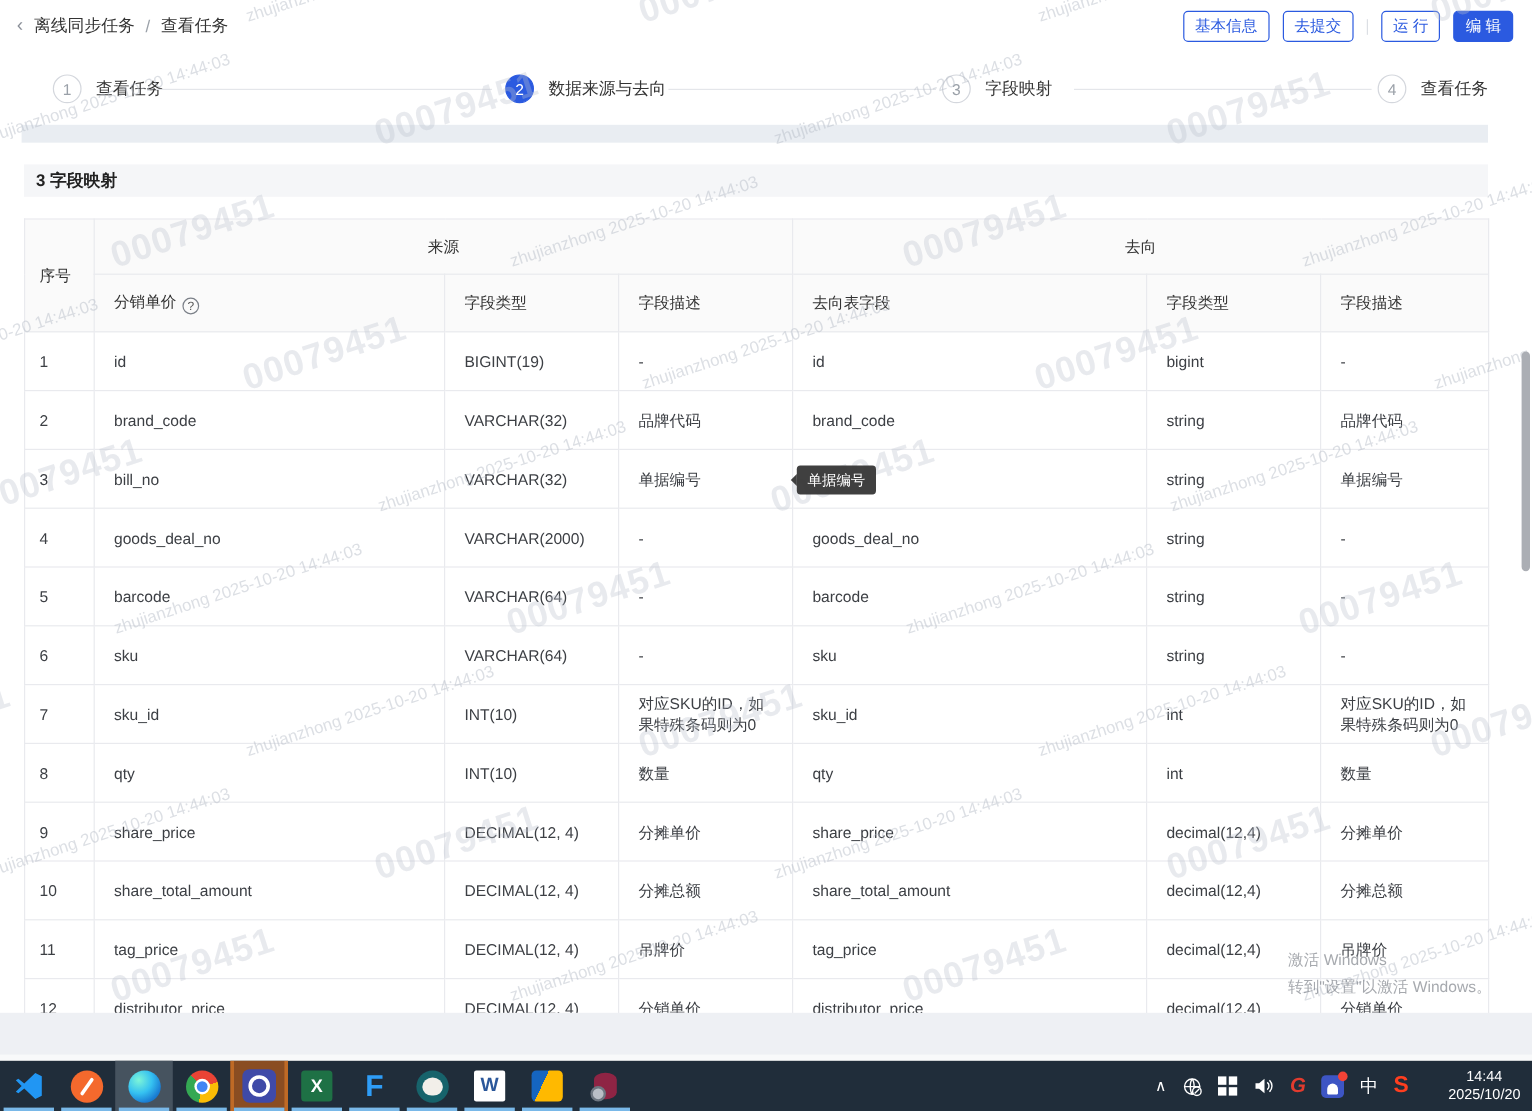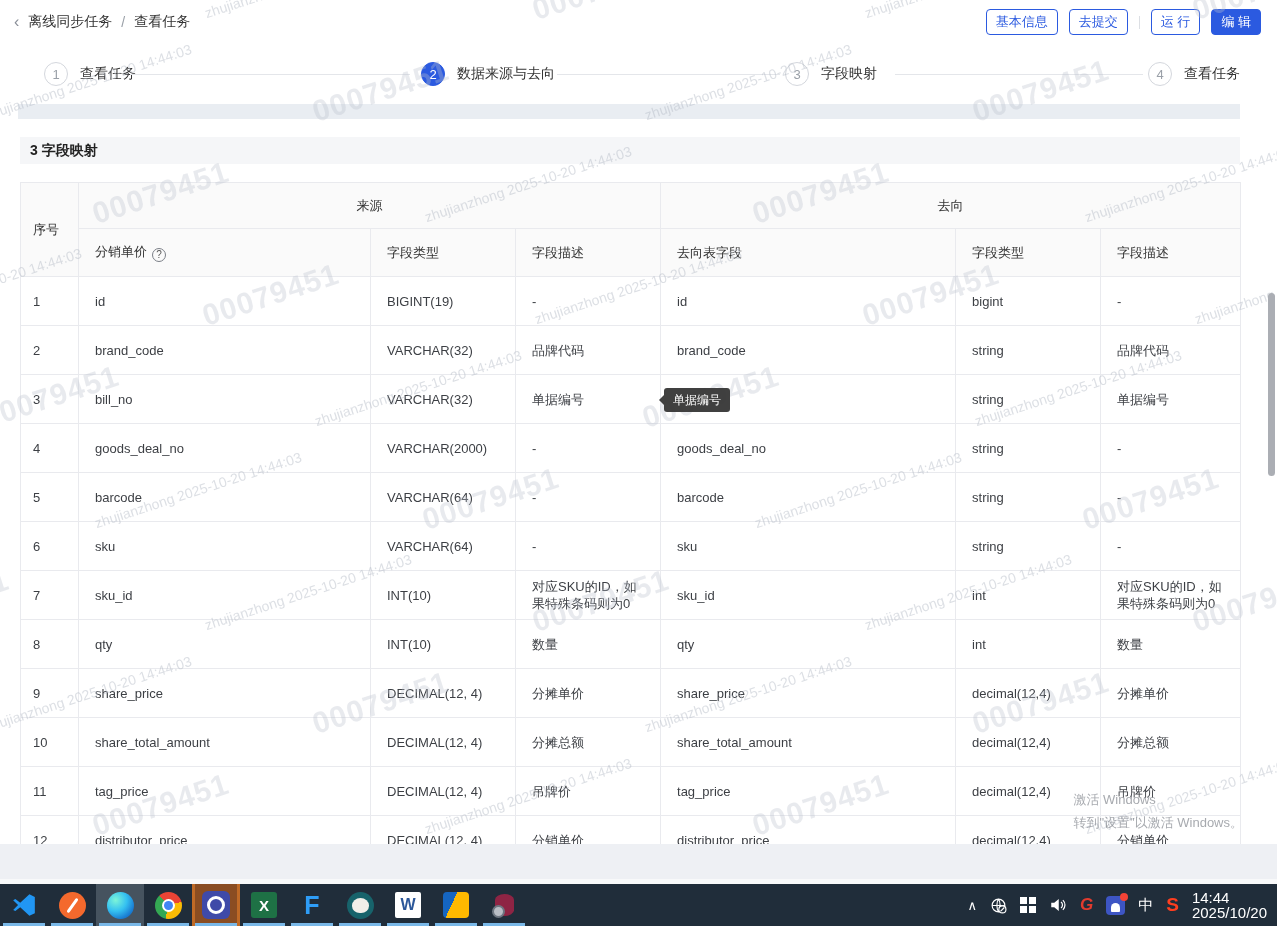--- a/index.html
+++ b/index.html
@@ -118,21 +118,21 @@
   .gridic { display:grid; grid-template-columns:7px 7px; gap:2px; }
   .gridic i { width:7px; height:7px; background:#fff; }
   .gic { color:#e23b2e; font-weight:bold; font-size:17px; font-style:italic; }
   .bellic { width:19px; height:19px; border-radius:4px; background:#3d55c4; position:relative;
             display:flex; align-items:flex-end; justify-content:center; padding-bottom:3px; }
   .bellic::after { content:""; width:9px; height:9px; background:#fff; border-radius:50% 50% 10% 10%; }
   .bellic .badge { position:absolute; right:-3px; top:-3px; width:8px; height:8px; border-radius:50%;
                    background:#f44336; }
   .imeic { font-size:15px; color:#fff; }
   .sogouic { color:#ff3e1f; font-weight:bold; font-size:19px; }
-  .clock { text-align:left; font-size:15px; line-height:15px; color:#fff; margin-left:0; white-space:nowrap; }
+  .clock { text-align:center; font-size:12px; line-height:15px; color:#fff; margin-left:20px; white-space:nowrap; }
 </style>
 </head>
 <body>
 
 <div class="screen">
 
   <header class="topbar">
     <div class="breadcrumb">
       <span class="back-arrow">‹</span>
       <span class="crumb-parent">离线同步任务</span>

